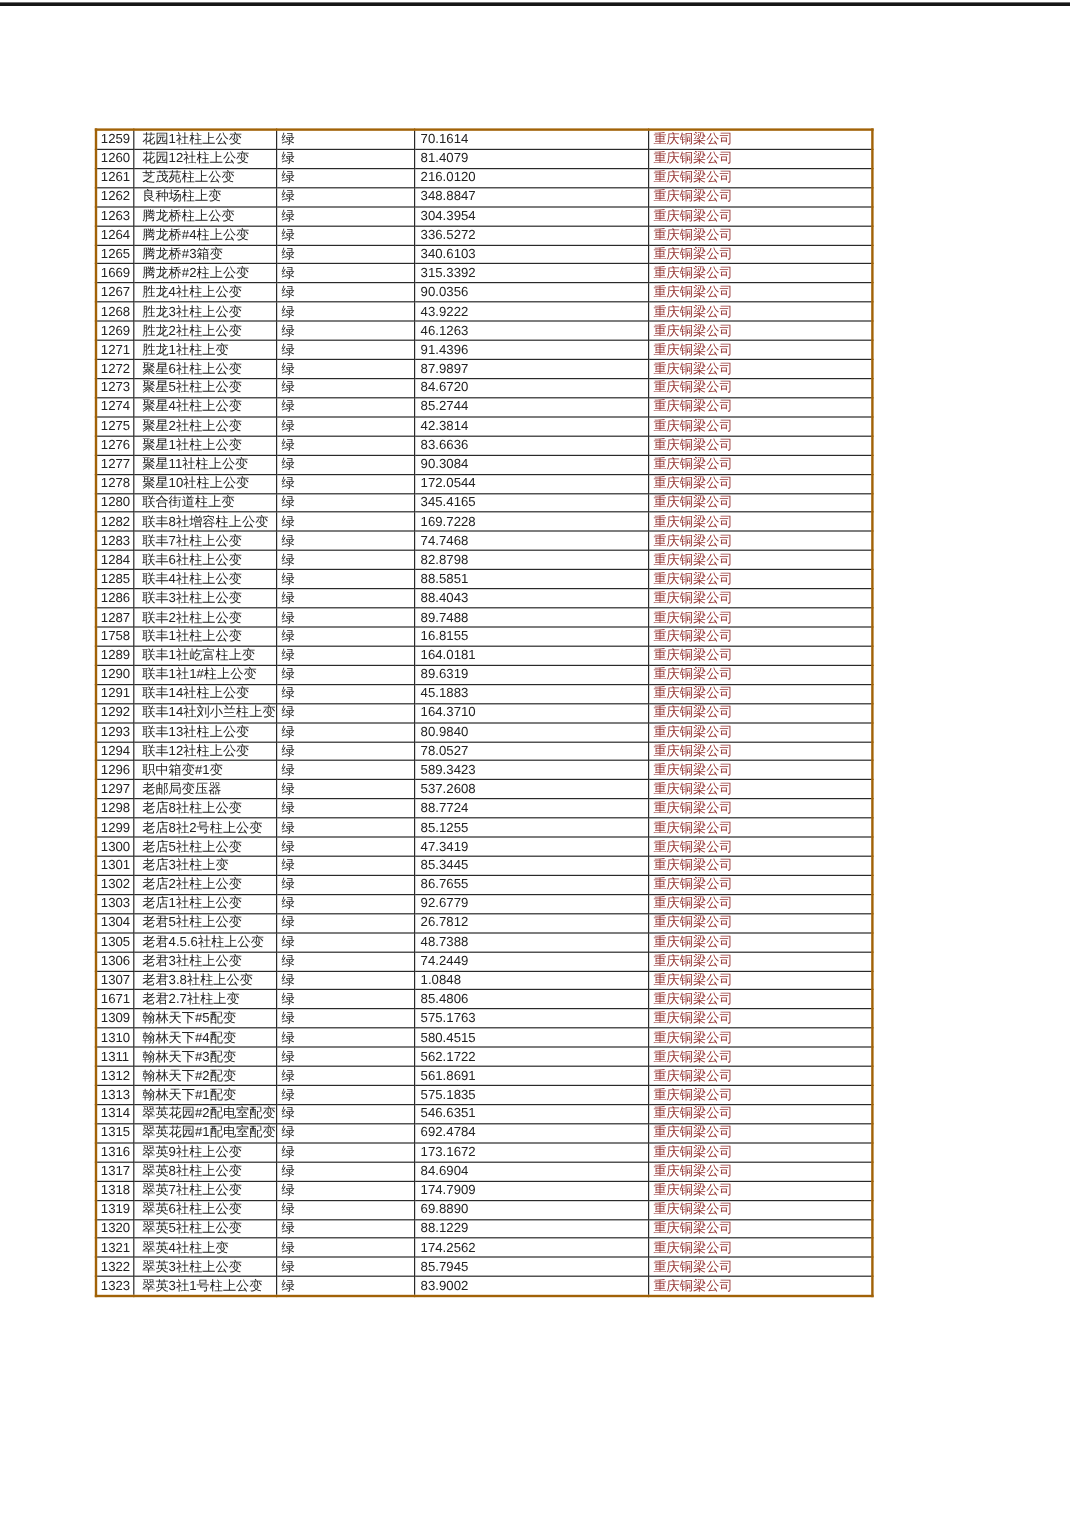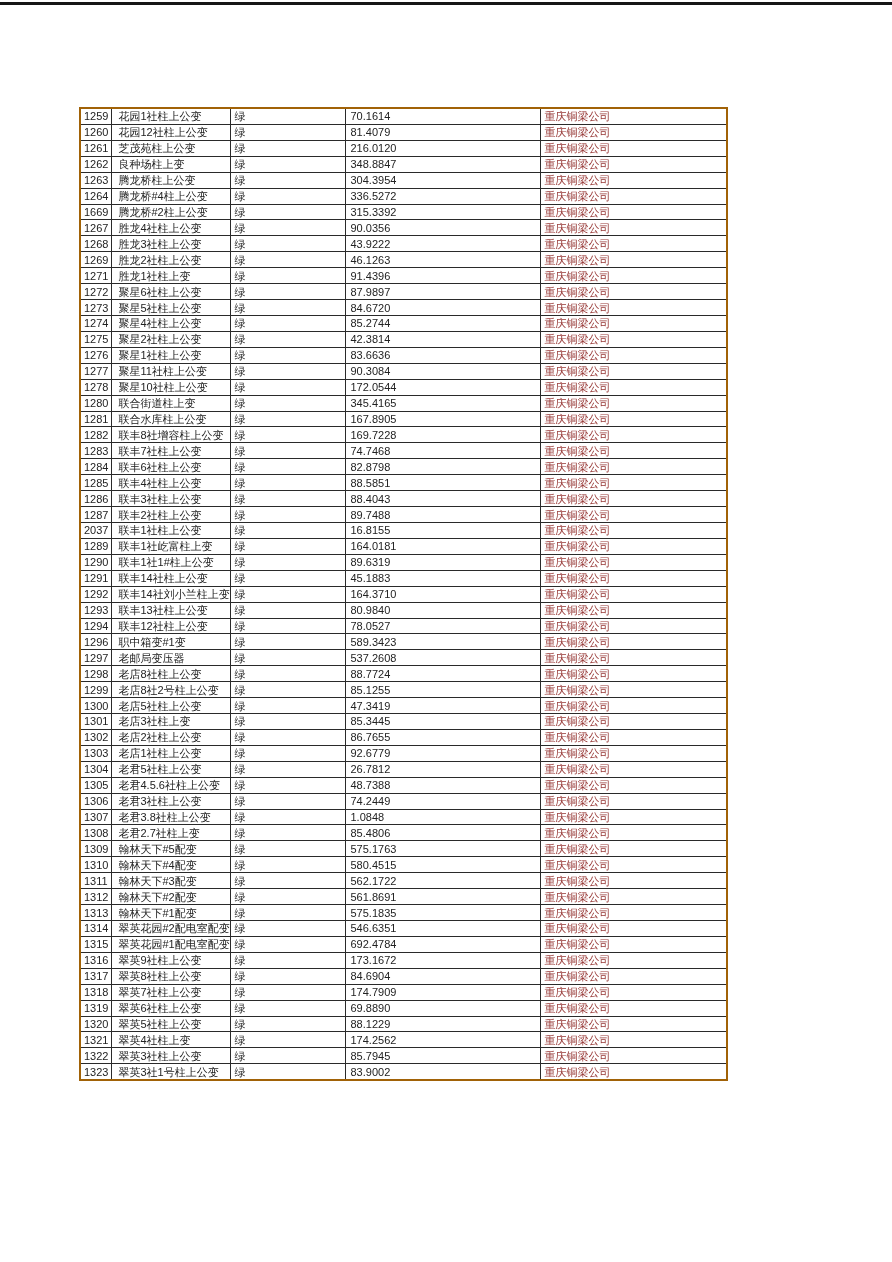--- a/index.html
+++ b/index.html
@@ -103,20 +103,27 @@
         <td class="c4">重庆铜梁公司</td>
       </tr>
       <tr>
         <td class="c0">1264</td>
         <td class="c1">腾龙桥#4柱上公变</td>
         <td class="c2">绿</td>
         <td class="c3">336.5272</td>
         <td class="c4">重庆铜梁公司</td>
       </tr>
       <tr>
+        <td class="c0">1265</td>
+        <td class="c1">腾龙桥#3箱变</td>
+        <td class="c2">绿</td>
+        <td class="c3">340.6103</td>
+        <td class="c4">重庆铜梁公司</td>
+      </tr>
+      <tr>
         <td class="c0">1669</td>
         <td class="c1">腾龙桥#2柱上公变</td>
         <td class="c2">绿</td>
         <td class="c3">315.3392</td>
         <td class="c4">重庆铜梁公司</td>
       </tr>
       <tr>
         <td class="c0">1267</td>
         <td class="c1">胜龙4社柱上公变</td>
         <td class="c2">绿</td>
@@ -194,27 +201,20 @@
         <td class="c4">重庆铜梁公司</td>
       </tr>
       <tr>
         <td class="c0">1280</td>
         <td class="c1">联合街道柱上变</td>
         <td class="c2">绿</td>
         <td class="c3">345.4165</td>
         <td class="c4">重庆铜梁公司</td>
       </tr>
       <tr>
-        <td class="c0">1281</td>
-        <td class="c1">联合水库柱上公变</td>
-        <td class="c2">绿</td>
-        <td class="c3">167.8905</td>
-        <td class="c4">重庆铜梁公司</td>
-      </tr>
-      <tr>
         <td class="c0">1282</td>
         <td class="c1">联丰8社增容柱上公变</td>
         <td class="c2">绿</td>
         <td class="c3">169.7228</td>
         <td class="c4">重庆铜梁公司</td>
       </tr>
       <tr>
         <td class="c0">1283</td>
         <td class="c1">联丰7社柱上公变</td>
         <td class="c2">绿</td>
@@ -243,21 +243,21 @@
         <td class="c4">重庆铜梁公司</td>
       </tr>
       <tr>
         <td class="c0">1287</td>
         <td class="c1">联丰2社柱上公变</td>
         <td class="c2">绿</td>
         <td class="c3">89.7488</td>
         <td class="c4">重庆铜梁公司</td>
       </tr>
       <tr>
-        <td class="c0">2037</td>
+        <td class="c0">1758</td>
         <td class="c1">联丰1社柱上公变</td>
         <td class="c2">绿</td>
         <td class="c3">16.8155</td>
         <td class="c4">重庆铜梁公司</td>
       </tr>
       <tr>
         <td class="c0">1289</td>
         <td class="c1">联丰1社屹富柱上变</td>
         <td class="c2">绿</td>
         <td class="c3">164.0181</td>
@@ -376,21 +376,21 @@
         <td class="c4">重庆铜梁公司</td>
       </tr>
       <tr>
         <td class="c0">1307</td>
         <td class="c1">老君3.8社柱上公变</td>
         <td class="c2">绿</td>
         <td class="c3">1.0848</td>
         <td class="c4">重庆铜梁公司</td>
       </tr>
       <tr>
-        <td class="c0">1308</td>
+        <td class="c0">1671</td>
         <td class="c1">老君2.7社柱上变</td>
         <td class="c2">绿</td>
         <td class="c3">85.4806</td>
         <td class="c4">重庆铜梁公司</td>
       </tr>
       <tr>
         <td class="c0">1309</td>
         <td class="c1">翰林天下#5配变</td>
         <td class="c2">绿</td>
         <td class="c3">575.1763</td>

